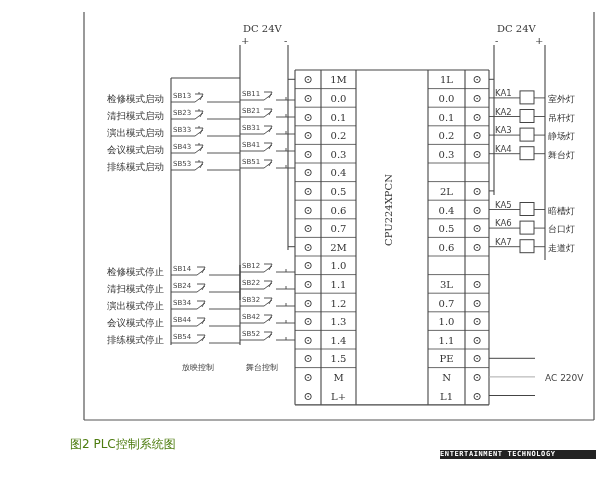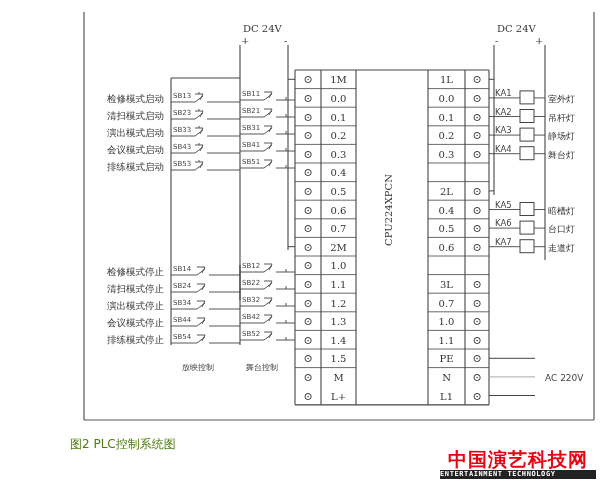--- a/index.html
+++ b/index.html
@@ -246,15 +246,14 @@
       <line x1="489" y1="358.3" x2="535" y2="358.3" stroke="#444" stroke-width="1"></line>
       <line x1="489" y1="376.90000000000003" x2="535" y2="376.90000000000003" stroke="#aaa" stroke-width="1"></line>
       <line x1="489" y1="395.50000000000006" x2="535" y2="395.50000000000006" stroke="#444" stroke-width="1"></line>
       <text x="545" y="380.90000000000003" class="ts" style="font-size:9px">AC 220V</text>
     </g>
 </svg>
 
 <div class="caption">图2 PLC控制系统图</div>
 
 <div class="logo">
-  <div class="logo-cn">中国演艺科技网</div>
   <div class="logo-en">ENTERTAINMENT TECHNOLOGY</div>
 </div>
 
 </body></html>

